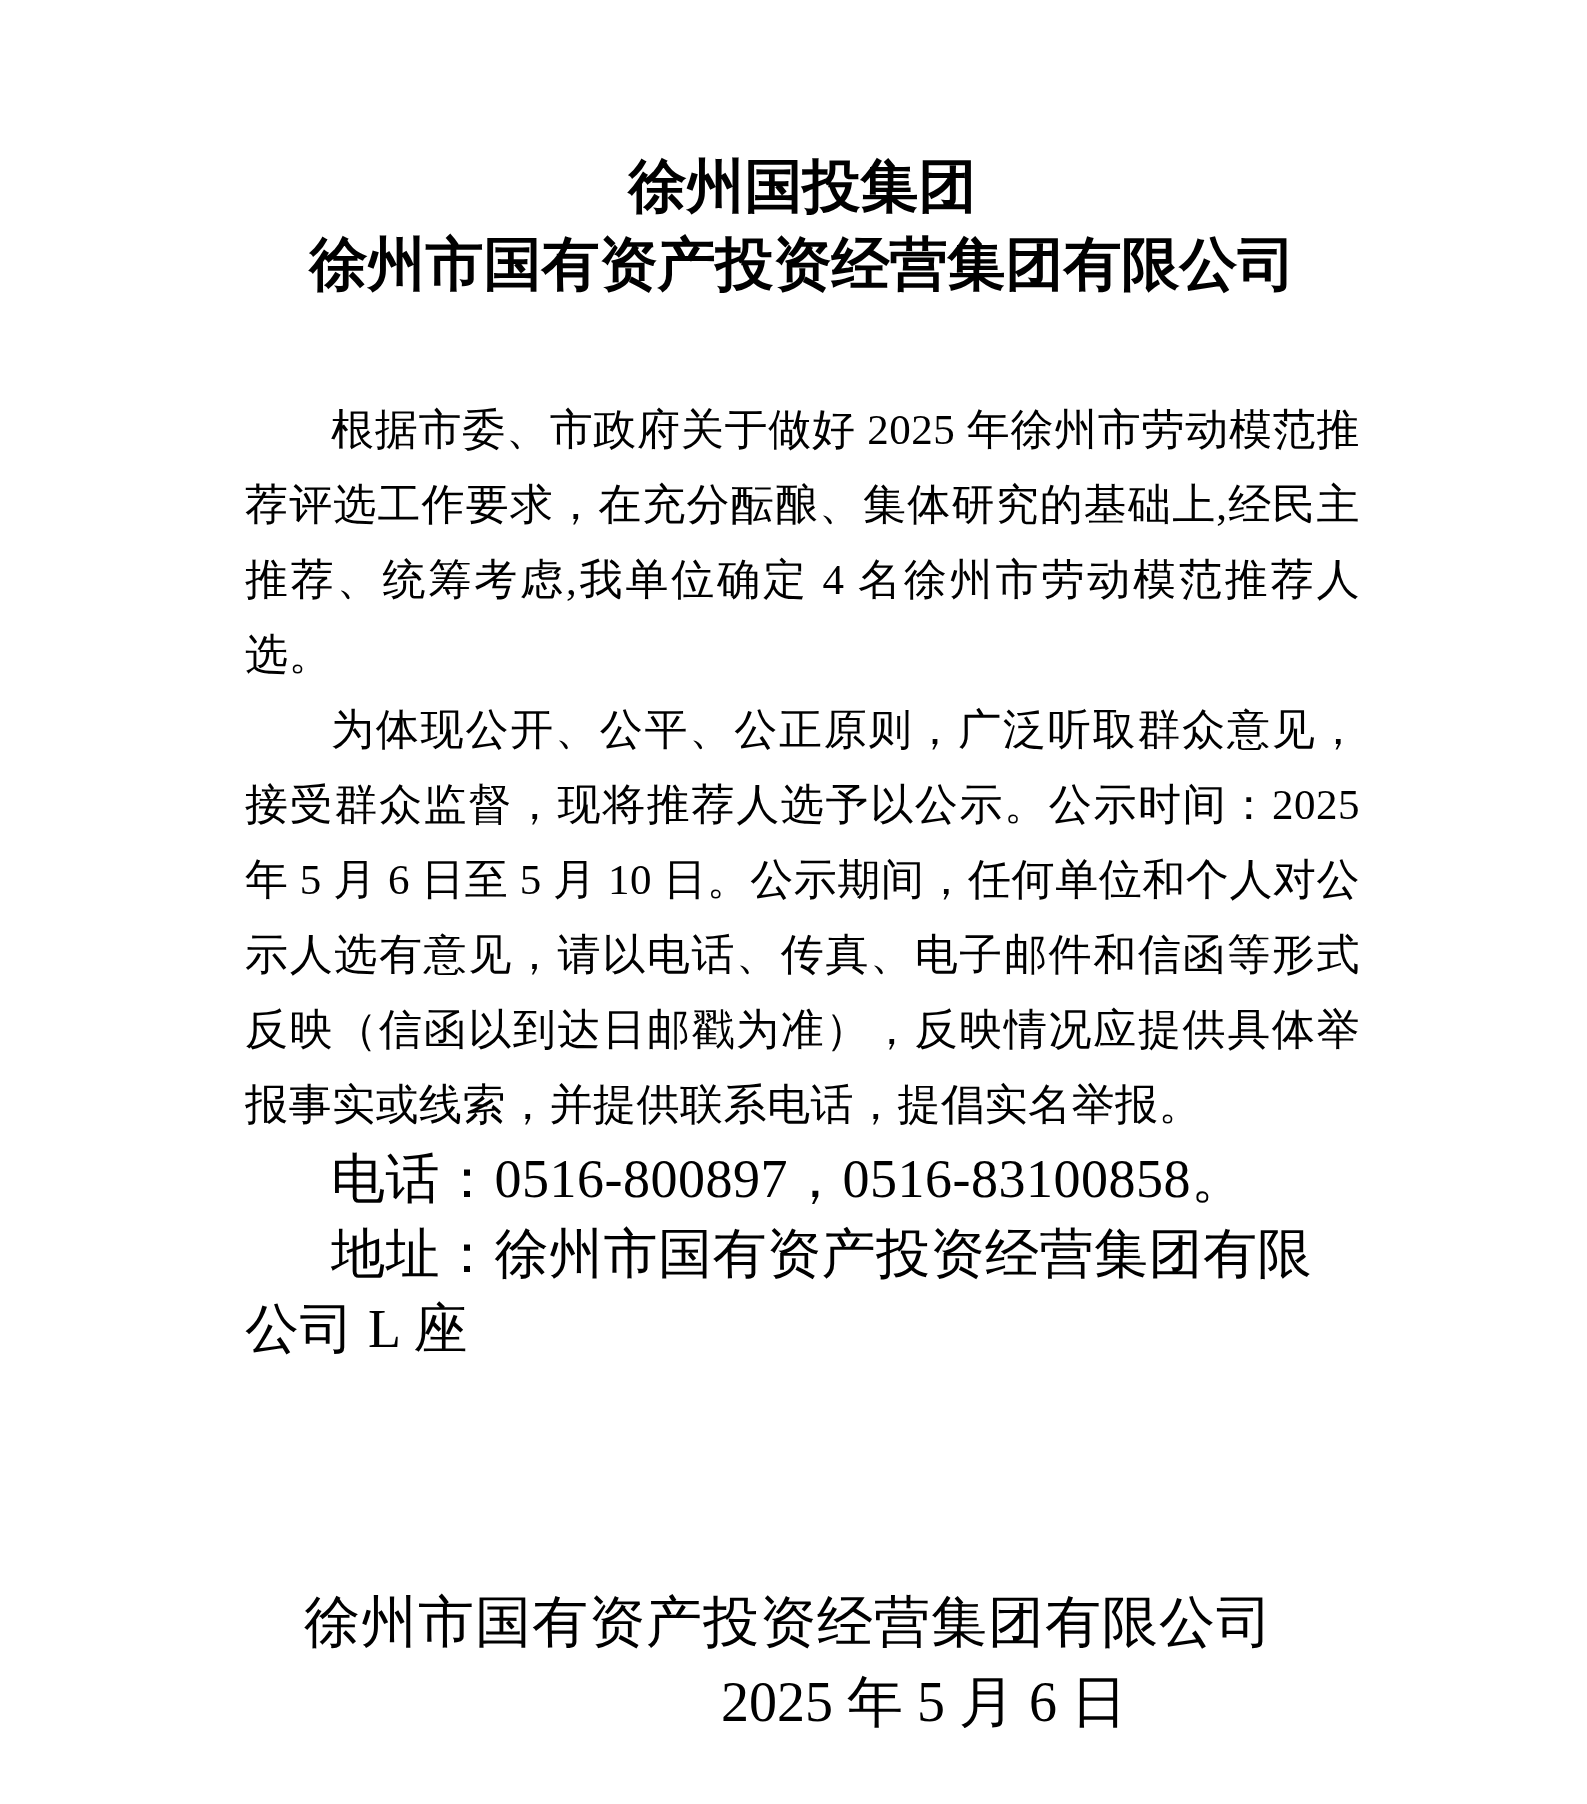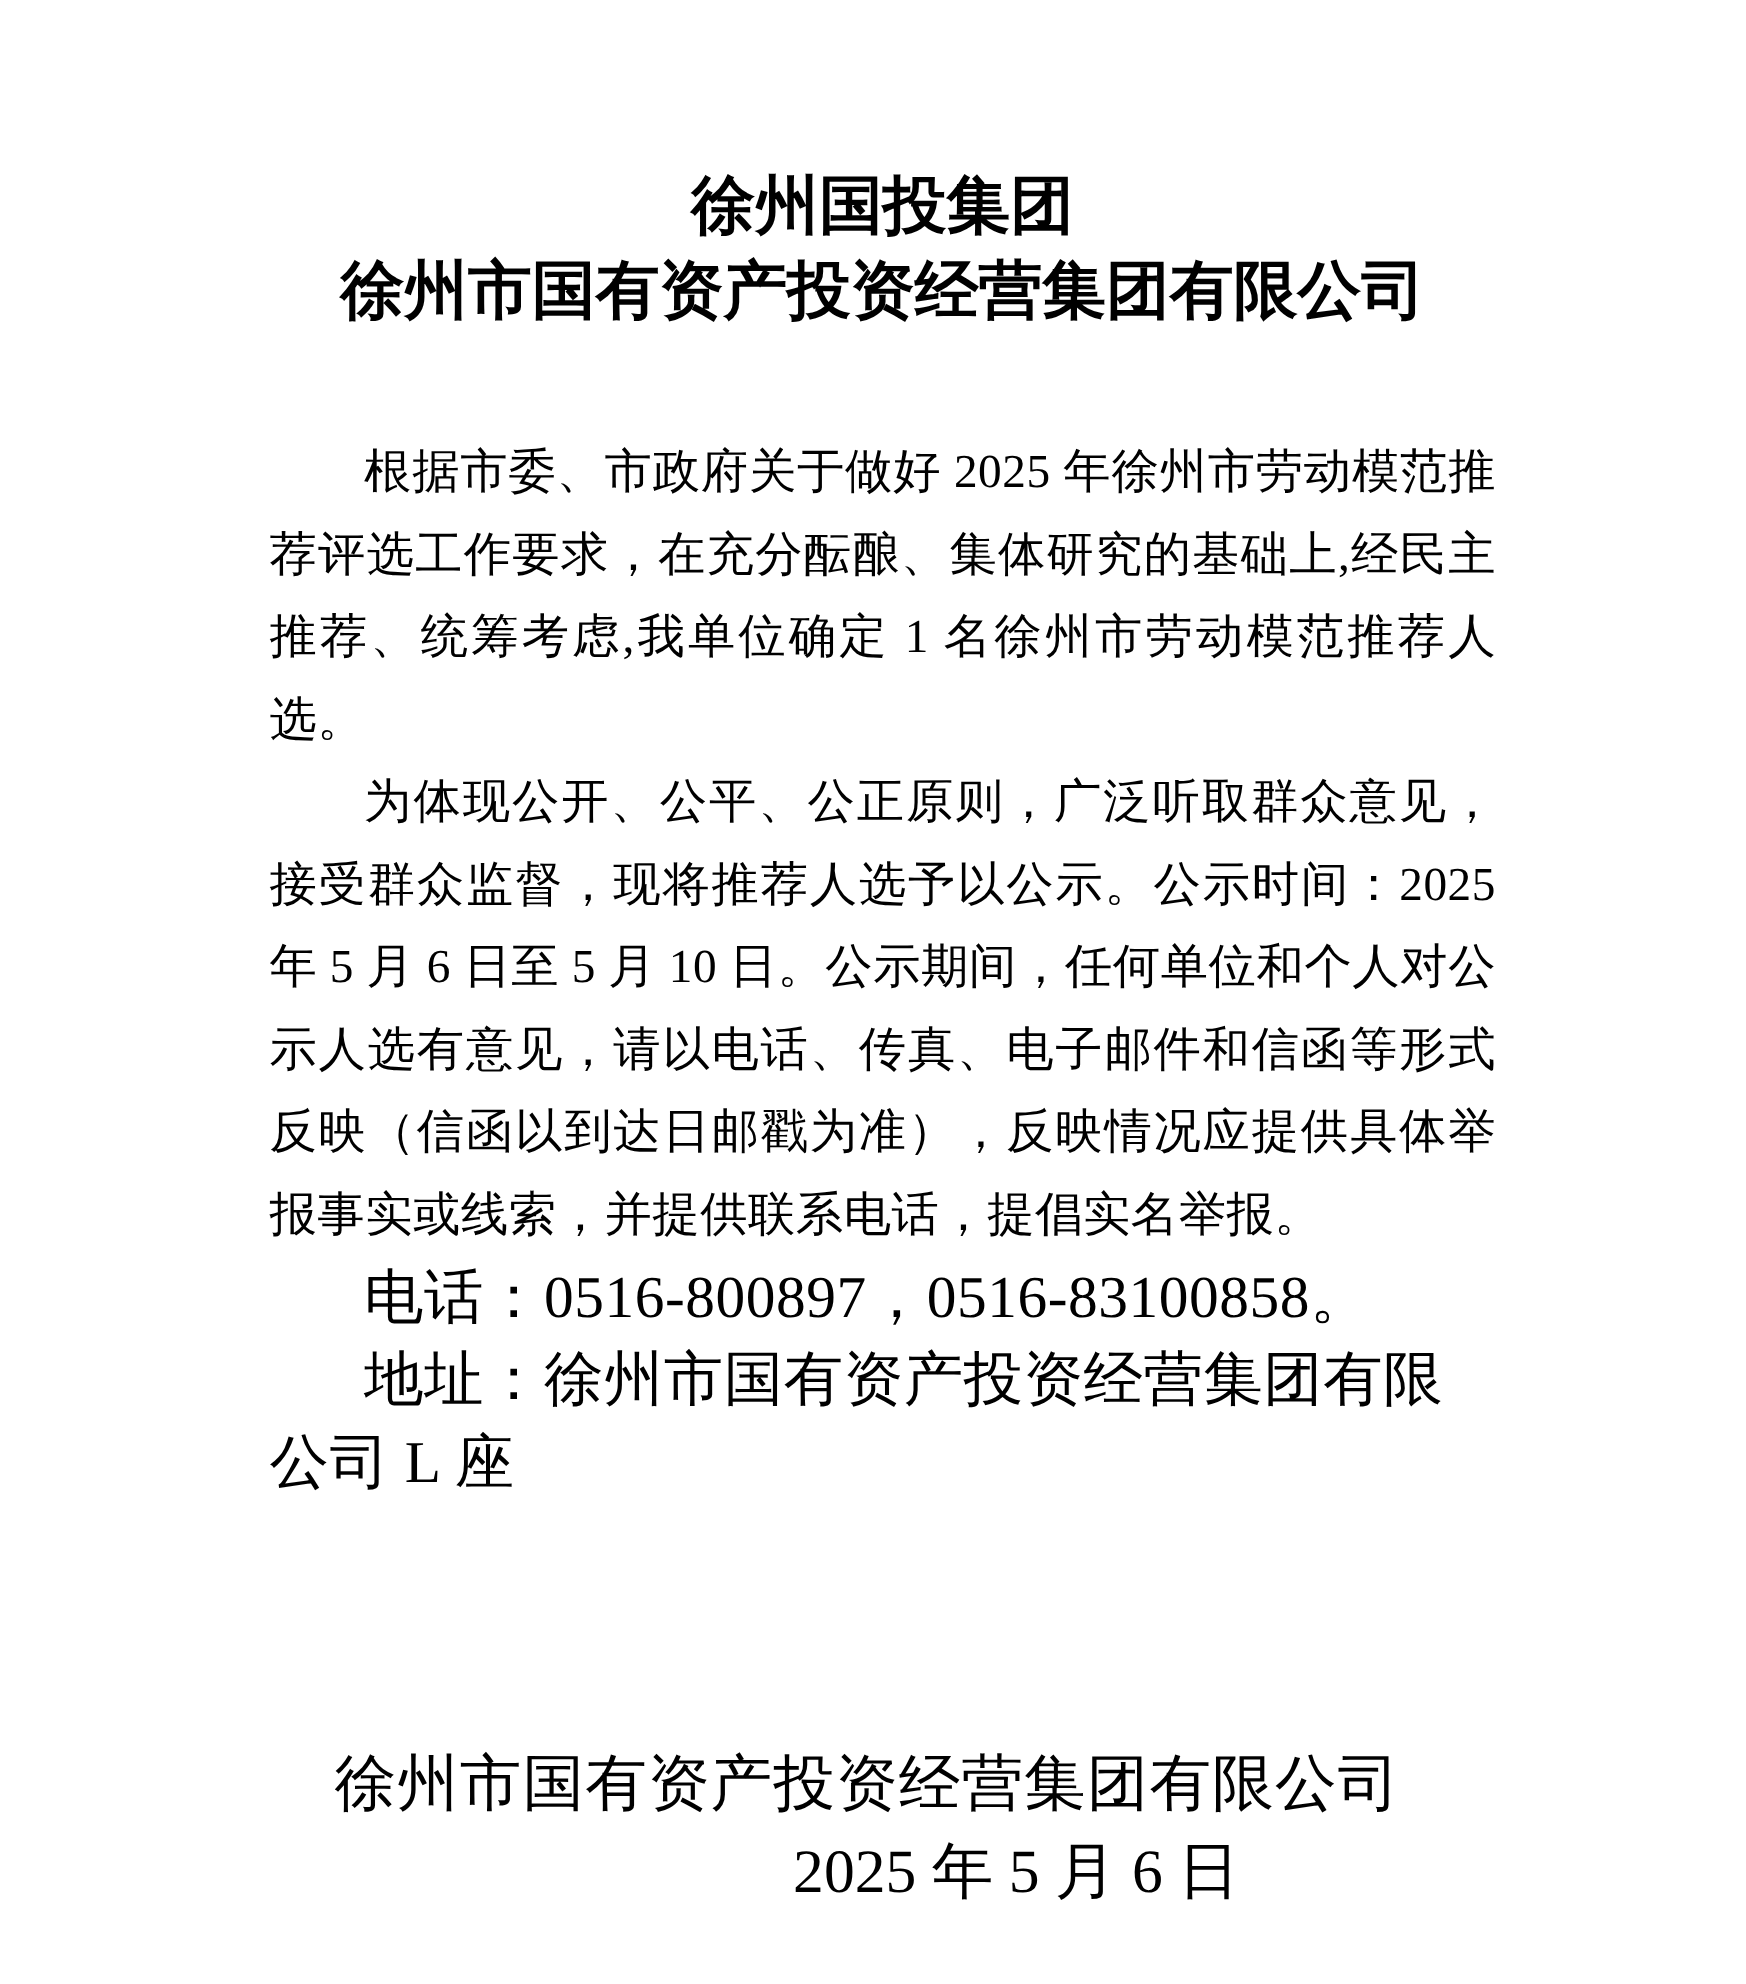--- a/index.html
+++ b/index.html
@@ -64,21 +64,21 @@
 <body>
 
 <div class="page">
 
   <h1 class="doc-title">
     <div>徐州国投集团</div>
     <div>徐州市国有资产投资经营集团有限公司</div>
   </h1>
 
   <div class="doc-body">
-    <p>根据市委、市政府关于做好 2025 年徐州市劳动模范推荐评选工作要求，在充分酝酿、集体研究的基础上,经民主推荐、统筹考虑,我单位确定 1 名徐州市劳动模范推荐人选。</p>
+    <p>根据市委、市政府关于做好 2025 年徐州市劳动模范推荐评选工作要求，在充分酝酿、集体研究的基础上,经民主推荐、统筹考虑,我单位确定 4 名徐州市劳动模范推荐人选。</p>
     <p>为体现公开、公平、公正原则，广泛听取群众意见，接受群众监督，现将推荐人选予以公示。公示时间：2025 年 5 月 6 日至 5 月 10 日。公示期间，任何单位和个人对公示人选有意见，请以电话、传真、电子邮件和信函等形式反映（信函以到达日邮戳为准），反映情况应提供具体举报事实或线索，并提供联系电话，提倡实名举报。</p>
 
     <div class="contact-line">电话：0516-800897，0516-83100858。</div>
     <div class="contact-line">地址：徐州市国有资产投资经营集团有限公司 L 座</div>
   </div>
 
   <div class="signature-block">
     <div class="sig-company">徐州市国有资产投资经营集团有限公司</div>
     <div class="sig-date">2025 年 5 月 6 日</div>
   </div>

